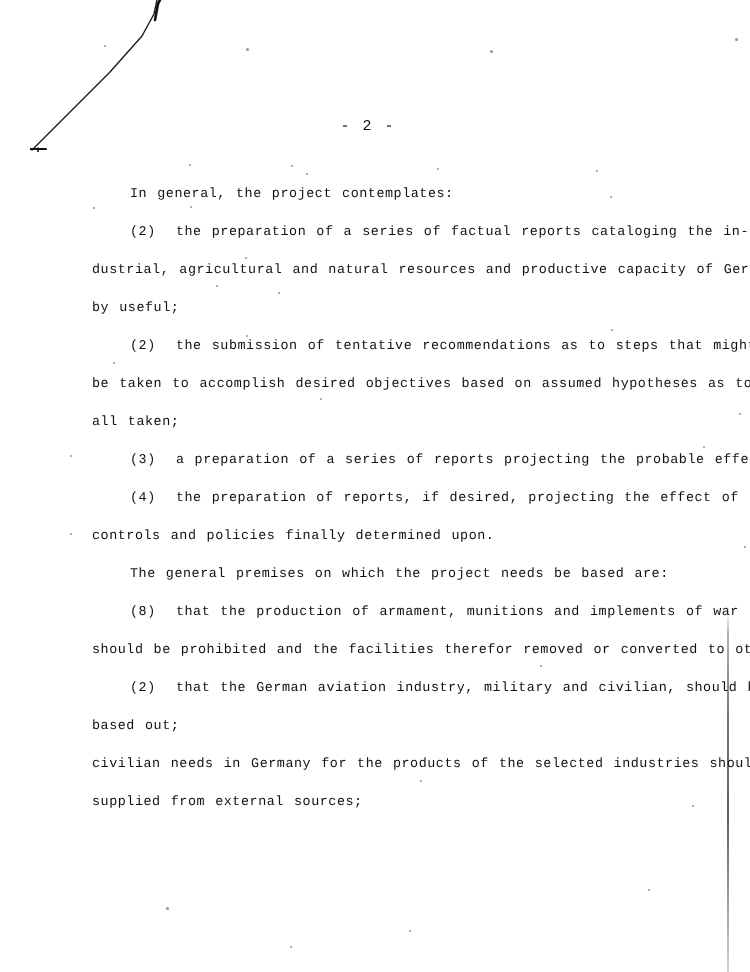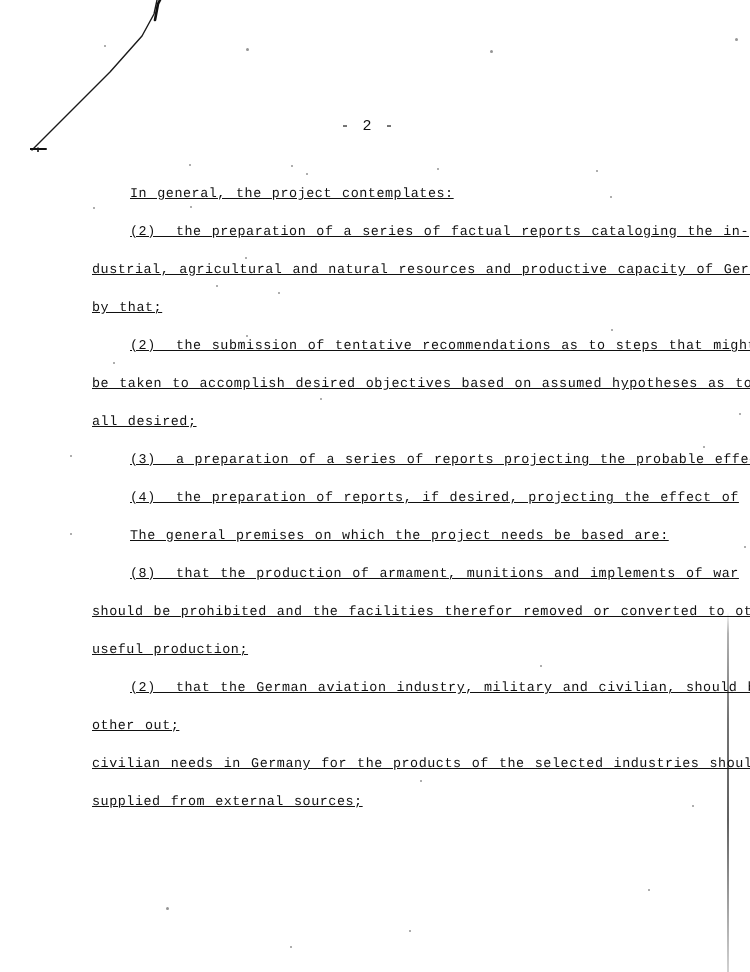--- a/index.html
+++ b/index.html
@@ -81,21 +81,20 @@
 
   .para {
     margin: 0 0 0 0;
   }
 
   .line {
     display: block;
     height: 38px;
     line-height: 38px;
     white-space: pre;
-    text-decoration: underline;
   }
 
   .line.indent {
     padding-left: 38px;
   }
 
   
   #body-text, #page-number {
     -webkit-font-smoothing: none;
     text-rendering: geometricPrecision;
@@ -119,44 +118,44 @@
 
   <div id="page-number">- 2 -</div>
 
   <div id="body-text">
       <div class="para">
         <span class="line indent">In general, the project contemplates:</span>
       </div>
       <div class="para">
         <span class="line indent">(2)  the preparation of a series of factual reports cataloging the in-</span>
         <span class="line">dustrial, agricultural and natural resources and productive capacity of Germany</span>
-        <span class="line">by that;</span>
+        <span class="line">by useful;</span>
       </div>
       <div class="para">
         <span class="line indent">(2)  the submission of tentative recommendations as to steps that might</span>
         <span class="line">be taken to accomplish desired objectives based on assumed hypotheses as to over-</span>
-        <span class="line">all desired;</span>
+        <span class="line">all taken;</span>
       </div>
       <div class="para">
         <span class="line indent">(3)  a preparation of a series of reports projecting the probable effects</span>
       </div>
       <div class="para">
         <span class="line indent">(4)  the preparation of reports, if desired, projecting the effect of</span>
+        <span class="line">controls and policies finally determined upon.</span>
       </div>
       <div class="para">
         <span class="line indent">The general premises on which the project needs be based are:</span>
       </div>
       <div class="para">
         <span class="line indent">(8)  that the production of armament, munitions and implements of war</span>
         <span class="line">should be prohibited and the facilities therefor removed or converted to other</span>
-        <span class="line">useful production;</span>
       </div>
       <div class="para">
         <span class="line indent">(2)  that the German aviation industry, military and civilian, should be</span>
-        <span class="line">other out;</span>
+        <span class="line">based out;</span>
       </div>
       <div class="para">
         <span class="line">civilian needs in Germany for the products of the selected industries should be</span>
         <span class="line">supplied from external sources;</span>
       </div>
     </div>
 
 <div class="speck" style="left: 104px; top: 45px; width: 2px; height: 2px; opacity: 0.55;"></div>
     <div class="speck" style="left: 246px; top: 48px; width: 3px; height: 3px; opacity: 0.55;"></div>
     <div class="speck" style="left: 490px; top: 50px; width: 3px; height: 3px; opacity: 0.55;"></div>

